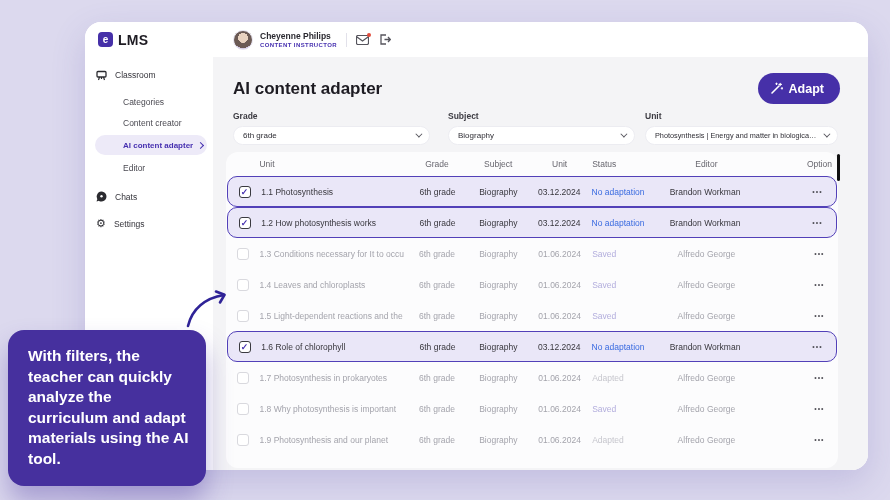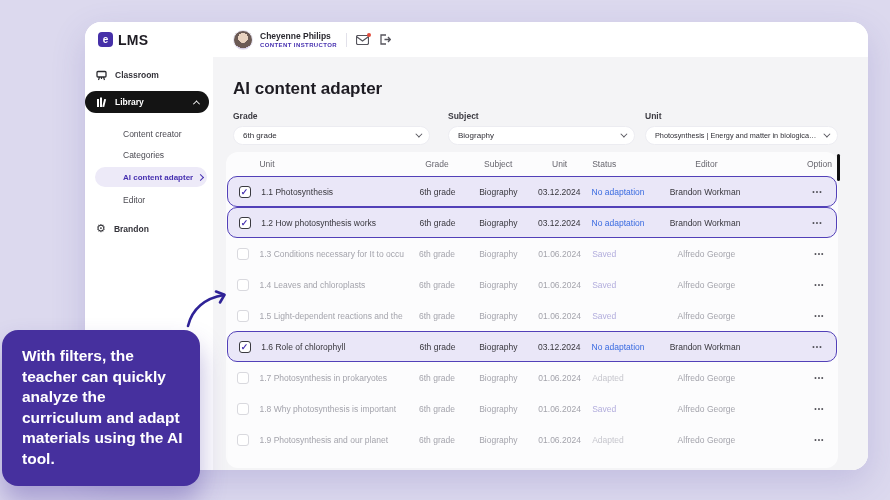--- a/index.html
+++ b/index.html
@@ -34,21 +34,21 @@
   .uname { font-size:8.5px; font-weight:600; color:#2a2930; line-height:1.25; }
   .urole { font-size:6px; font-weight:700; color:#4630b0; letter-spacing:.4px; }
   .hdiv { width:1px; height:14px; background:#e2e1ea; margin:0 9px; }
   .hicon { display:flex; align-items:center; margin-right:10px; position:relative; cursor:pointer; }
   .hicon .dot { position:absolute; right:-2px; top:-2px; width:4px; height:4px; border-radius:50%; background:#e14b3b; }
 
   .appbody { display:flex; height:413px; }
   
   .sidebar { width:128px; background:#fff; position:relative; font-size:8.5px; }
   .snav-item { display:flex; align-items:center; gap:8px; padding:0 0 0 11px; height:20px; color:#35343b; cursor:pointer; }
-  .snav-item .ilabel { font-weight:700; }
+  .snav-item .ilabel { font-weight:400; }
   .lib-pill {
     margin:6px 4px 4px 0; height:22px; background:#141414; border-radius:12px;
     display:flex; align-items:center; gap:8px; padding:0 10px 0 11px; color:#fff; cursor:pointer;
   }
   .lib-pill .ilabel { font-weight:600; flex:1; }
   .child { padding-left:38px; height:21px; display:flex; align-items:center; color:#4b4a52; cursor:pointer; }
   .child-active {
     margin:2px 6px 2px 10px; padding-left:28px; height:20px; border-radius:10px;
     background:#edeaf8; color:#4630b0; font-weight:700; display:flex; align-items:center; gap:5px; cursor:pointer;
   }
@@ -107,21 +107,21 @@
   .cb {
     width:12px; height:12px; border-radius:3px; border:1.3px solid #d9d9de; background:#fff;
     display:flex; align-items:center; justify-content:center; font-size:9px; color:#4630b0; font-weight:700; cursor:pointer;
   }
   .cb.on { border-color:#3a3a40; }
   .dots { color:#55545b; letter-spacing:1px; font-size:7px; cursor:pointer; }
   .scroll-thumb { position:absolute; left:624px; top:97px; width:3px; height:27px; background:#111; border-radius:2px; cursor:pointer; }
 
   
   .tooltip {
-    position:absolute; left:2px; top:330px; width:198px;
+    position:absolute; left:8px; top:330px; width:198px;
     background:#46309e; border-radius:16px; padding:16px 12px 16px 20px;
     color:#fff; font-size:15.5px; line-height:1.33; font-weight:600;
     box-shadow:0 16px 26px rgba(70,48,158,.35); z-index:5;
   }
   .doodle-arrow { position:absolute; left:183px; top:289px; z-index:6; }
 </style>
 </head>
 <body>
 
 <div class="app">
@@ -156,52 +156,57 @@
   <div class="appbody">
     <div class="sidebar">
       <div class="gap8"></div>
       <div class="snav-item">
         <svg width="11" height="11" viewBox="0 0 11 11">
             <rect x="1" y="1.5" width="9" height="5.5" rx="1" fill="none" stroke="#2b2b30" stroke-width="1.3"></rect>
             <path d="M3.5 7 L2.5 10 M7.5 7 L8.5 10 M5.5 7 V9" stroke="#2b2b30" stroke-width="1.2" fill="none"></path>
           </svg>
         <span class="ilabel">Classroom</span>
       </div>
-      <div class="lib-pill">
-        <svg width="11" height="11" viewBox="0 0 11 11">
-            <rect x="1" y="2" width="2" height="8" fill="#fff"></rect>
-            <rect x="4" y="0.5" width="2" height="9.5" fill="#fff"></rect>
-            <rect x="7.2" y="2" width="2" height="8" fill="#fff" transform="rotate(14 8.2 6)"></rect>
-          </svg>
-        <span class="ilabel">Library</span>
-        <span class="chev up"></span>
-      </div>
       <div class="gap6"></div>
       <div class="child">
+        <span>Categories</span>
+      </div>
+      <div class="child">
         <span>Content creator</span>
-      </div>
-      <div class="child">
-        <span>Categories</span>
       </div>
       <div class="child-active">
         <span style="font-size:8px;">AI content adapter</span>
         <span class="chev right"></span>
       </div>
       <div class="child">
         <span>Editor</span>
       </div>
       <div class="gap5"></div>
       <div class="snav-item" style="height:27px;">
+        <svg width="11" height="11" viewBox="0 0 11 11">
+            <path d="M5.5 0.5 a5 5 0 1 1 -4.3 7.6 L0.6 10.4 L3 9.7 a5 5 0 0 1 2.5 -9.2" fill="#2b2b30"></path>
+            <circle cx="5.5" cy="5.3" r="1.2" fill="#fff"></circle>
+          </svg>
+        <span class="ilabel">Chats</span>
+      </div>
+      <div class="snav-item" style="height:27px;">
         <span style="font-size:11px; line-height:1; color:#2b2b30;">⚙</span>
-        <span class="ilabel">Brandon</span>
+        <span class="ilabel">Settings</span>
       </div>
     </div>
 
     <div class="main">
       <div class="page-title">AI content adapter</div>
+      <button class="adapt-btn">
+        <svg width="13" height="13" viewBox="0 0 13 13">
+            <path d="M2 11 L9 4" stroke="#fff" stroke-width="1.6" stroke-linecap="round"></path>
+            <path d="M10.2 1.2 v2.4 M9 2.4 h2.4 M12 5.5 v1.6 M11.2 6.3 h1.6 M6.5 1 v1.4 M5.8 1.7 h1.4" stroke="#fff" stroke-width="1.1" stroke-linecap="round"></path>
+          </svg>
+        <span>Adapt</span>
+      </button>
 
       <div class="filter f-grade">
         <div class="flabel">Grade</div>
         <div class="fselect">
           <span>6th grade</span>
           <span class="chev down"></span>
         </div>
       </div>
       <div class="filter f-subject">
         <div class="flabel">Subject</div>

